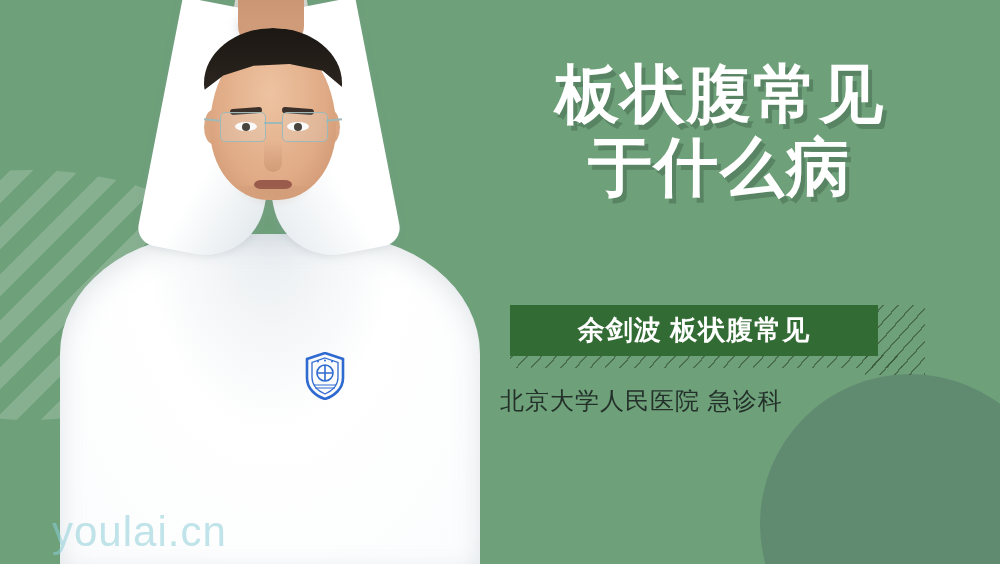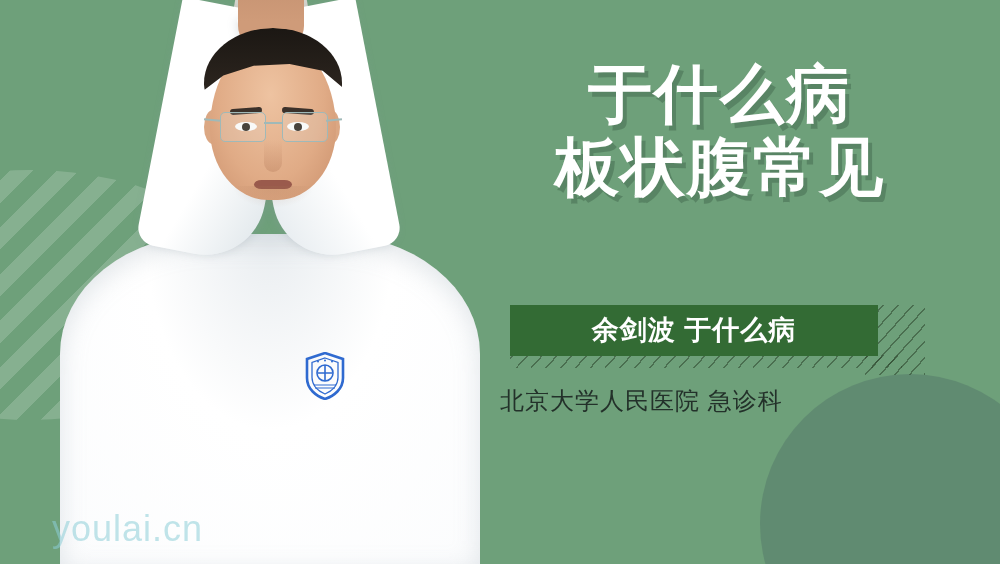--- a/index.html
+++ b/index.html
@@ -342,21 +342,21 @@
     font-size: 24px;
     letter-spacing: 1px;
     white-space: nowrap;
   }
 
   
   .watermark {
     position: absolute;
     left: 52px;
     top: 508px;
-    font-size: 36px;
+    font-size: 42px;
     color: rgba(140, 205, 215, .55);
     letter-spacing: 1px;
     font-weight: normal;
     pointer-events: none;
   }
 </style>
 </head>
 <body>
 
 <div id="stage">
@@ -409,28 +409,28 @@
         <path d="M20 13 L20 29 M13 21 L27 21" stroke="#2f6ad0" stroke-width="1.6"></path>
         <path d="M9 33 L31 33 M10 36 L30 36" stroke="#2f6ad0" stroke-width="1.2"></path>
         <circle cx="13" cy="9.5" r="1" fill="#2f6ad0"></circle>
         <circle cx="20" cy="8.4" r="1" fill="#2f6ad0"></circle>
         <circle cx="27" cy="9.5" r="1" fill="#2f6ad0"></circle>
       </svg>
     </div>
   </div>
 
   <div class="title">
+    <span class="title-line">板状腹常见</span>
     <span class="title-line">于什么病</span>
-    <span class="title-line">板状腹常见</span>
   </div>
 
   <div class="badge-wrap">
     <div class="badge-hatch-right"></div>
     <div class="badge-hatch-bottom"></div>
     <div class="badge-bar"></div>
-    <div class="badge-text">余剑波  于什么病</div>
+    <div class="badge-text">余剑波  板状腹常见</div>
   </div>
 
   <div class="affiliation">北京大学人民医院  急诊科</div>
 
   <div class="watermark">youlai.cn</div>
 
 </div>
 
 </body></html>

